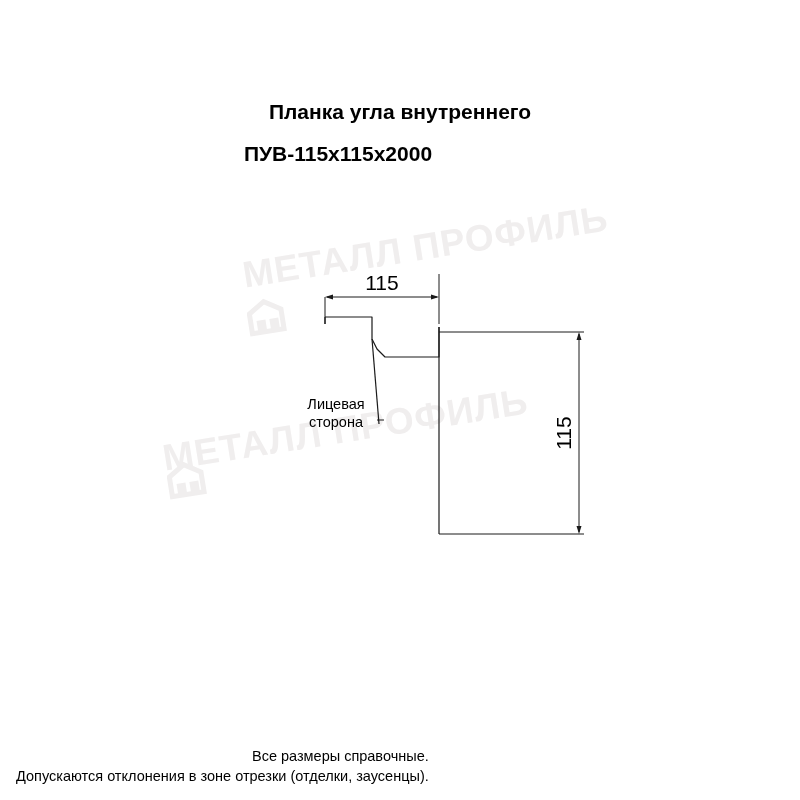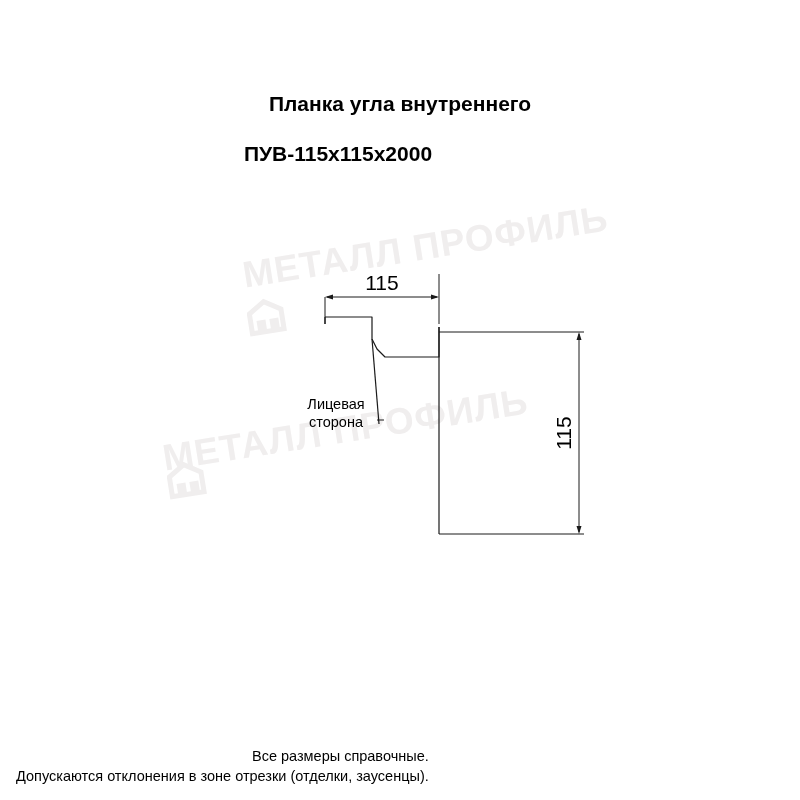--- a/index.html
+++ b/index.html
@@ -28,21 +28,21 @@
     width: 800px;
     text-align: center;
     font-size: 27px;
     font-weight: bold;
     letter-spacing: 0px;
     color: #000;
   }
 
   .title-sub {
     position: absolute;
-    top: 92px;
+    top: 100px;
     left: 0;
     width: 800px;
     text-align: center;
     font-size: 21px;
     font-weight: bold;
     color: #000;
   }
 
   .title-code {
     position: absolute;

